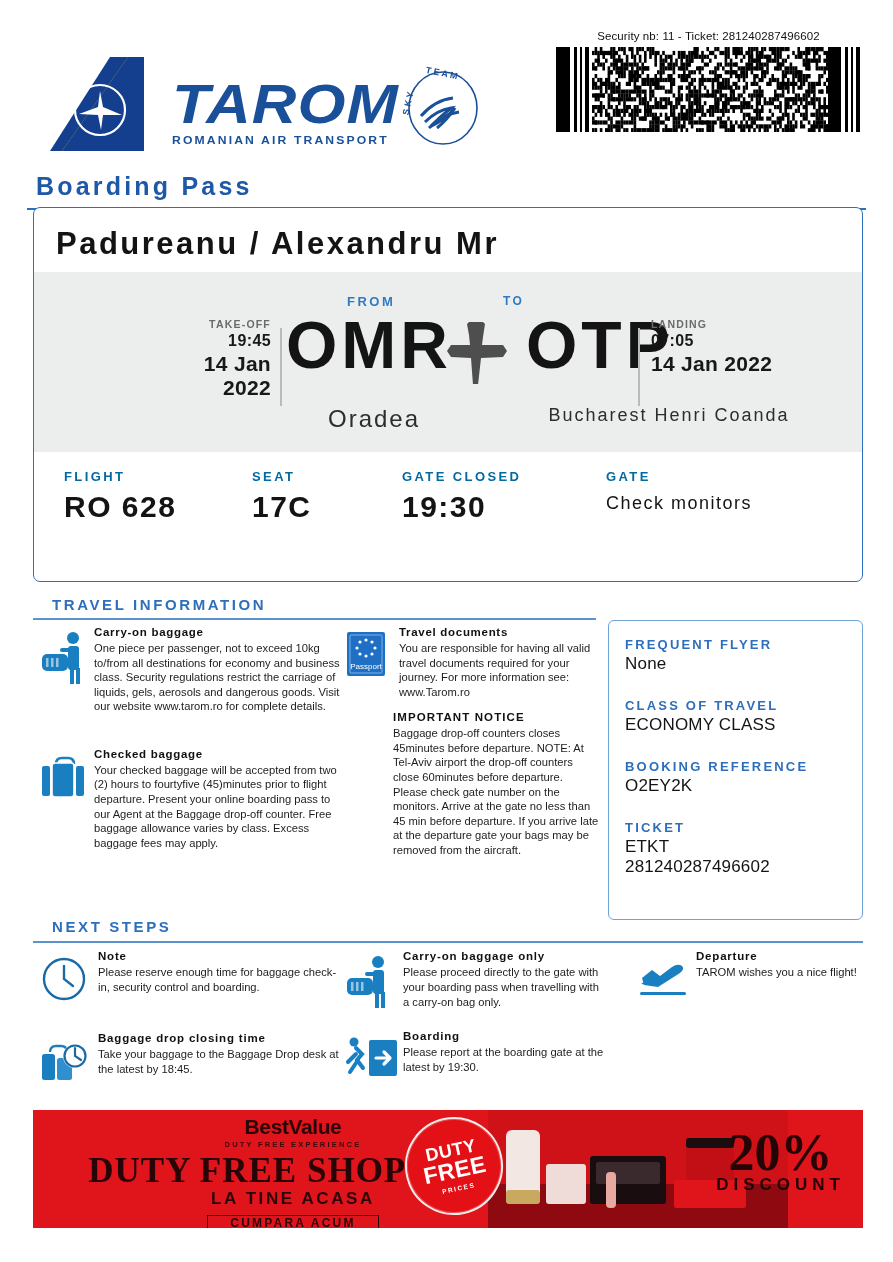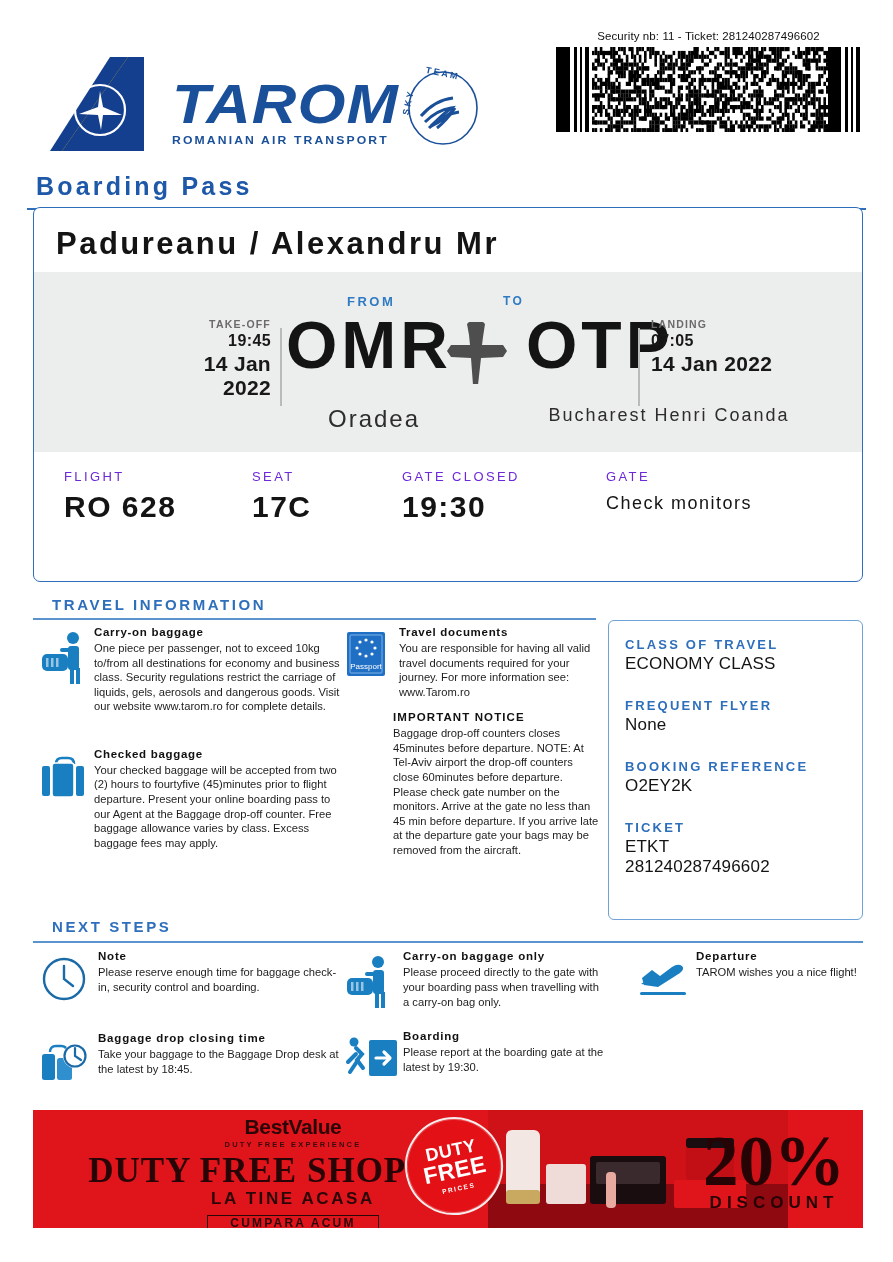--- a/index.html
+++ b/index.html
@@ -80,21 +80,21 @@
                letter-spacing:4px; color:#141414; line-height:1; }
   .plane-ico { position:absolute; left:400px; top:50px; }
 
   .city-from { position:absolute; left:200px; top:133px; width:280px; text-align:center;
                font-size:24px; color:#2d2d2d; letter-spacing:2px; }
   .city-to   { position:absolute; left:470px; top:133px; width:330px; text-align:center;
                font-size:18px; color:#2d2d2d; letter-spacing:2px; }
 
   .flightrow { position:relative; height:105px; background:#fff; }
   .fcell { position:absolute; top:17px; }
-  .fcell .k { font-size:13px; font-weight:normal; letter-spacing:2.4px; color:#6d28d9; }
+  .fcell .k { font-size:13px; font-weight:bold; letter-spacing:2.4px; color:#0369a1; }
   .fcell .v { font-size:30px; font-weight:bold; color:#141414; letter-spacing:1.5px; margin-top:6px; }
   .fcell .v.small { font-size:18px; font-weight:normal; letter-spacing:1.5px; margin-top:9px; }
   .f1 { left:30px; } .f2 { left:218px; } .f3 { left:368px; } .f4 { left:572px; }
 
   
   .sec-title { font-size:15px; font-weight:bold; color:#2e6fbc; letter-spacing:2.6px; }
   .sec-rule { height:2px; background:#5b93cf; }
 
   
   .ti-title { position:absolute; left:52px; top:596px; }
@@ -151,21 +151,21 @@
   .ad-h2 { font-size:17px; font-weight:bold; color:#2b0608; letter-spacing:2.6px; margin-top:-2px;}
   .ad-btn { display:inline-block; margin-top:6px; border:1.5px solid #2b0608; color:#2b0608;
             font-size:12px; font-weight:bold; letter-spacing:2.2px; padding:0 22px; }
   .ad-badge { position:absolute; left:372px; top:7px; width:98px; height:98px; border-radius:50%;
               background:#e31016; border:2px solid #f6eceb; color:#fff; text-align:center;
               transform:rotate(-12deg); box-shadow:0 0 0 1px rgba(255,255,255,.25) inset; }
   .ad-badge .b1 { font-size:18px; font-weight:bold; margin-top:22px; letter-spacing:0.5px; line-height:1;}
   .ad-badge .b2 { font-size:23px; font-weight:bold; line-height:1; letter-spacing:0.5px;}
   .ad-badge .b3 { font-size:6.5px; font-weight:bold; letter-spacing:1.6px; margin-top:3px; }
   .ad-disc { position:absolute; right:18px; top:18px; text-align:center; color:#260305; }
-  .ad-disc .d1 { font-family:"Liberation Serif", serif; font-size:71px; font-weight:bold; line-height:0.95;}
+  .ad-disc .d1 { font-family:"Liberation Serif", serif; font-size:52px; font-weight:bold; line-height:0.95;}
   .ad-disc .d2 { font-size:17px; font-weight:bold; letter-spacing:5px; margin-top:-2px;}
   .ad-prod { position:absolute; left:455px; top:0; width:300px; height:118px; }
 </style>
 </head>
 <body>
 
 <div class="page">
 
   <div class="header">
 
@@ -1393,26 +1393,26 @@
         <div class="h">Travel documents</div>
         <div class="p">You are responsible for having all valid travel documents required for your journey. For more information see: www.Tarom.ro</div>
       </div>
     </div>
     <div class="notice-h">IMPORTANT NOTICE</div>
     <div class="notice-p">Baggage drop-off counters closes 45minutes before departure. NOTE: At Tel-Aviv airport the drop-off counters close 60minutes before departure. Please check gate number on the monitors. Arrive at the gate no less than 45 min before departure. If you arrive late at the departure gate your bags may be removed from the aircraft.</div>
   </div>
 
   <div class="side-panel">
     <div class="sp-group">
+      <div class="sp-k">FREQUENT FLYER</div>
+      <div class="sp-v">None</div>
+    </div>
+    <div class="sp-group">
       <div class="sp-k">CLASS OF TRAVEL</div>
       <div class="sp-v">ECONOMY CLASS</div>
-    </div>
-    <div class="sp-group">
-      <div class="sp-k">FREQUENT FLYER</div>
-      <div class="sp-v">None</div>
     </div>
     <div class="sp-group">
       <div class="sp-k">BOOKING REFERENCE</div>
       <div class="sp-v">O2EY2K</div>
     </div>
     <div class="sp-group">
       <div class="sp-k">TICKET</div>
       <div class="sp-v" style="white-space:pre-line;">ETKT
 281240287496602</div>
     </div>

